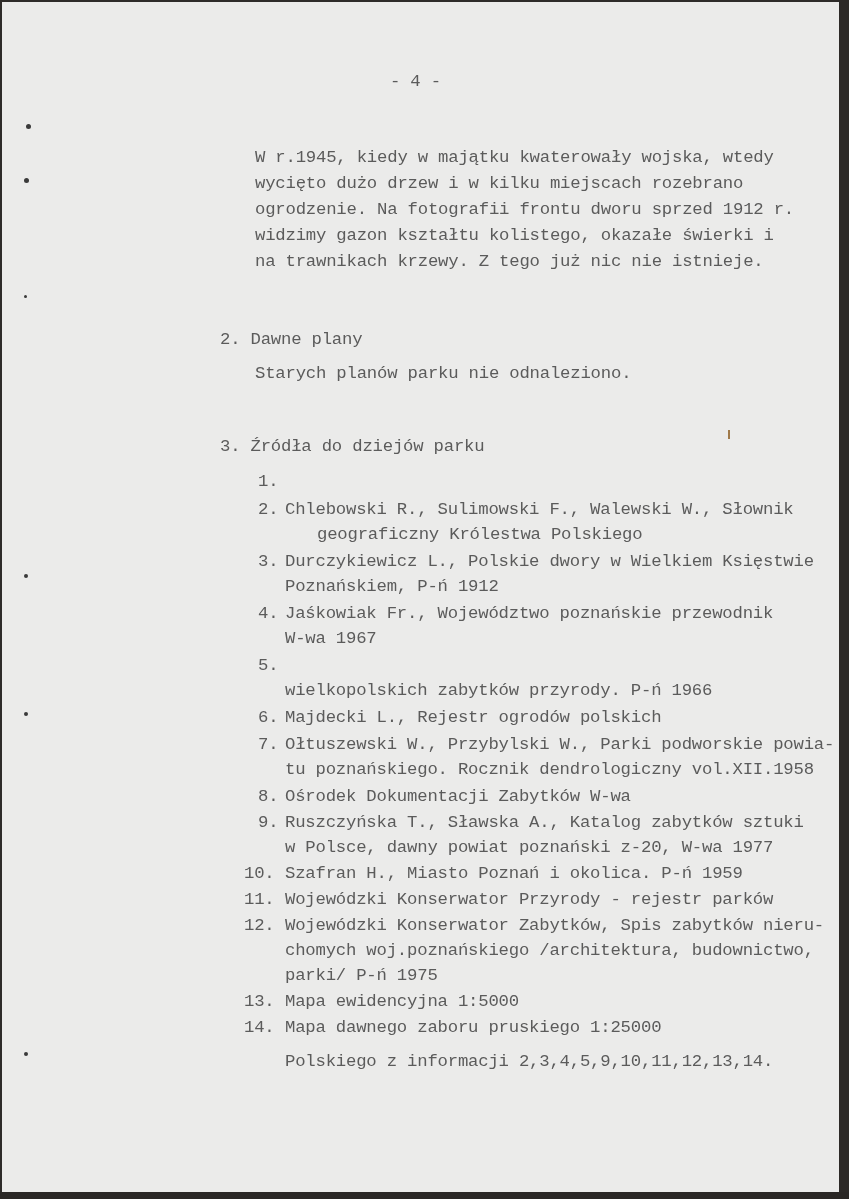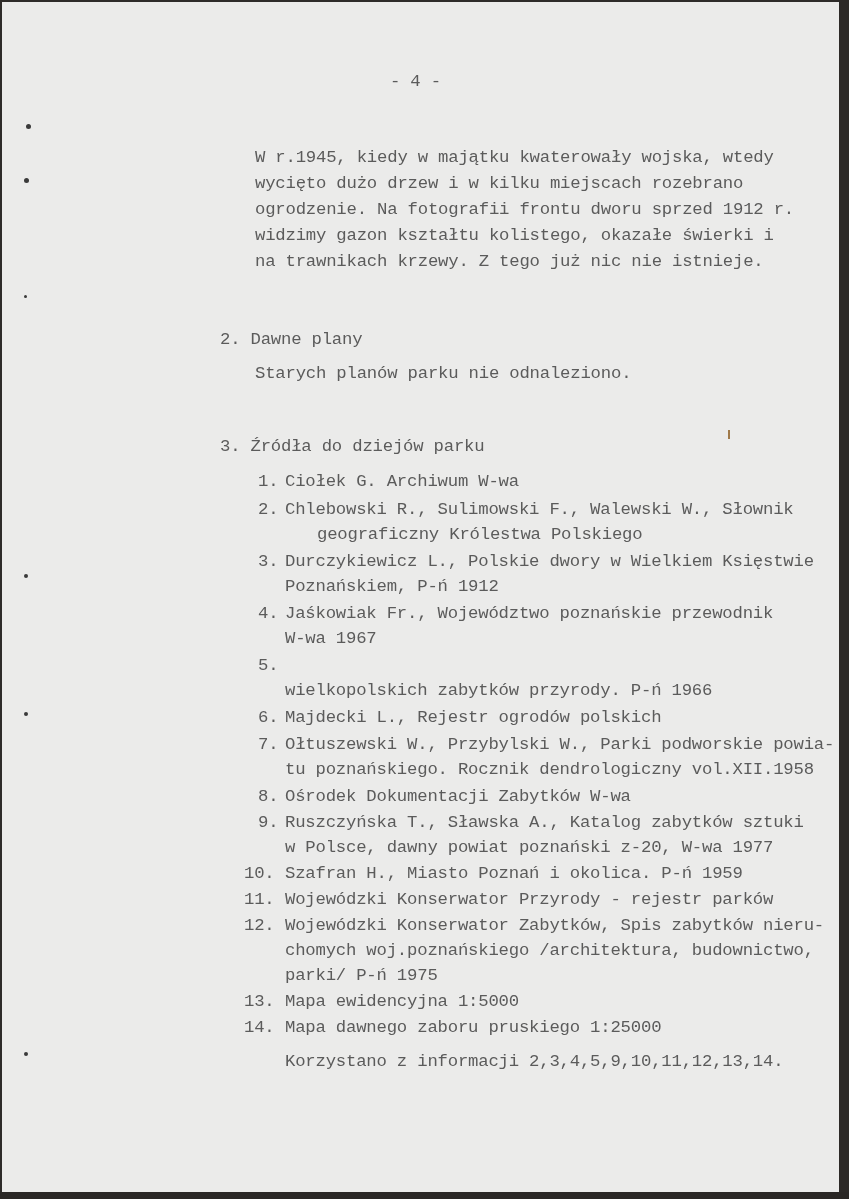--- a/index.html
+++ b/index.html
@@ -31,21 +31,20 @@
   <div class="line" style="left:253px;top:198px;">ogrodzenie. Na fotografii frontu dworu sprzed 1912 r.</div>
   <div class="line" style="left:253px;top:224px;">widzimy gazon kształtu kolistego, okazałe świerki i</div>
   <div class="line" style="left:253px;top:250px;">na trawnikach krzewy. Z tego już nic nie istnieje.</div>
 
   <div class="line" style="left:218px;top:328px;">2. Dawne plany</div>
   <div class="line" style="left:253px;top:362px;">Starych planów parku nie odnaleziono.</div>
 
   <div class="line" style="left:218px;top:435px;">3. Źródła do dziejów parku</div>
 
   <div class="line" style="left:256px;top:470px;">1.</div>
-  <div class="line" style="left:283px;top:470px;">Ciołek G. Archiwum W-wa</div>
 
   <div class="line" style="left:256px;top:498px;">2.</div>
   <div class="line" style="left:283px;top:498px;text-align:right;">Chlebowski R., Sulimowski F., Walewski W., Słownik</div>
   <div class="line" style="left:283px;top:523px;margin-left:32px;">geograficzny Królestwa Polskiego</div>
 
   <div class="line" style="left:256px;top:550px;">3.</div>
   <div class="line" style="left:283px;top:550px;">Durczykiewicz L., Polskie dwory w Wielkiem Księstwie</div>
   <div class="line" style="left:283px;top:575px;">Poznańskiem, P-ń 1912</div>
 
   <div class="line" style="left:256px;top:602px;">4.</div>
@@ -79,16 +78,16 @@
   <div class="line" style="left:283px;top:914px;">Wojewódzki Konserwator Zabytków, Spis zabytków nieru-</div>
   <div class="line" style="left:283px;top:939px;">chomych woj.poznańskiego /architektura, budownictwo,</div>
   <div class="line" style="left:283px;top:964px;">parki/ P-ń 1975</div>
 
   <div class="line" style="left:242px;top:990px;">13.</div>
   <div class="line" style="left:283px;top:990px;">Mapa ewidencyjna 1:5000</div>
 
   <div class="line" style="left:242px;top:1016px;">14.</div>
   <div class="line" style="left:283px;top:1016px;">Mapa dawnego zaboru pruskiego 1:25000</div>
 
-  <div class="line" style="left:283px;top:1050px;">Korzystano z informacji 2,3,4,5,9,10,11,12,13,14.</div>
+  <div class="line" style="left:283px;top:1050px;">Polskiego z informacji 2,3,4,5,9,10,11,12,13,14.</div>
 </div>
 <div class="edge-right"></div>
 <div class="edge-bottom"></div>
 
 </body></html>

